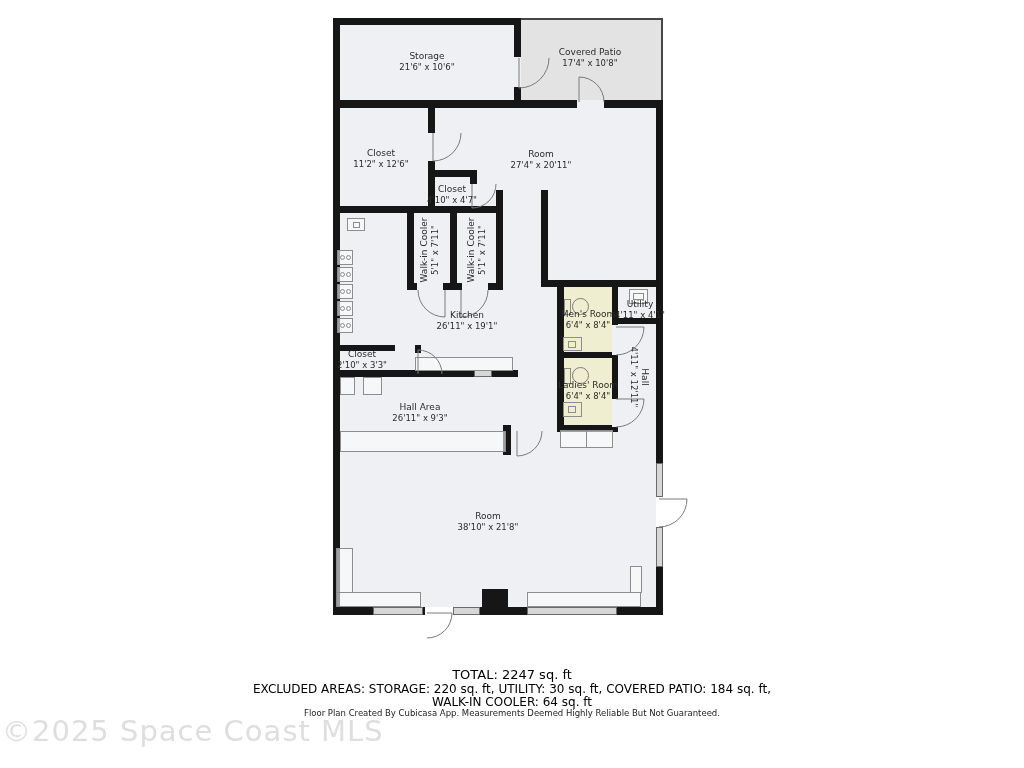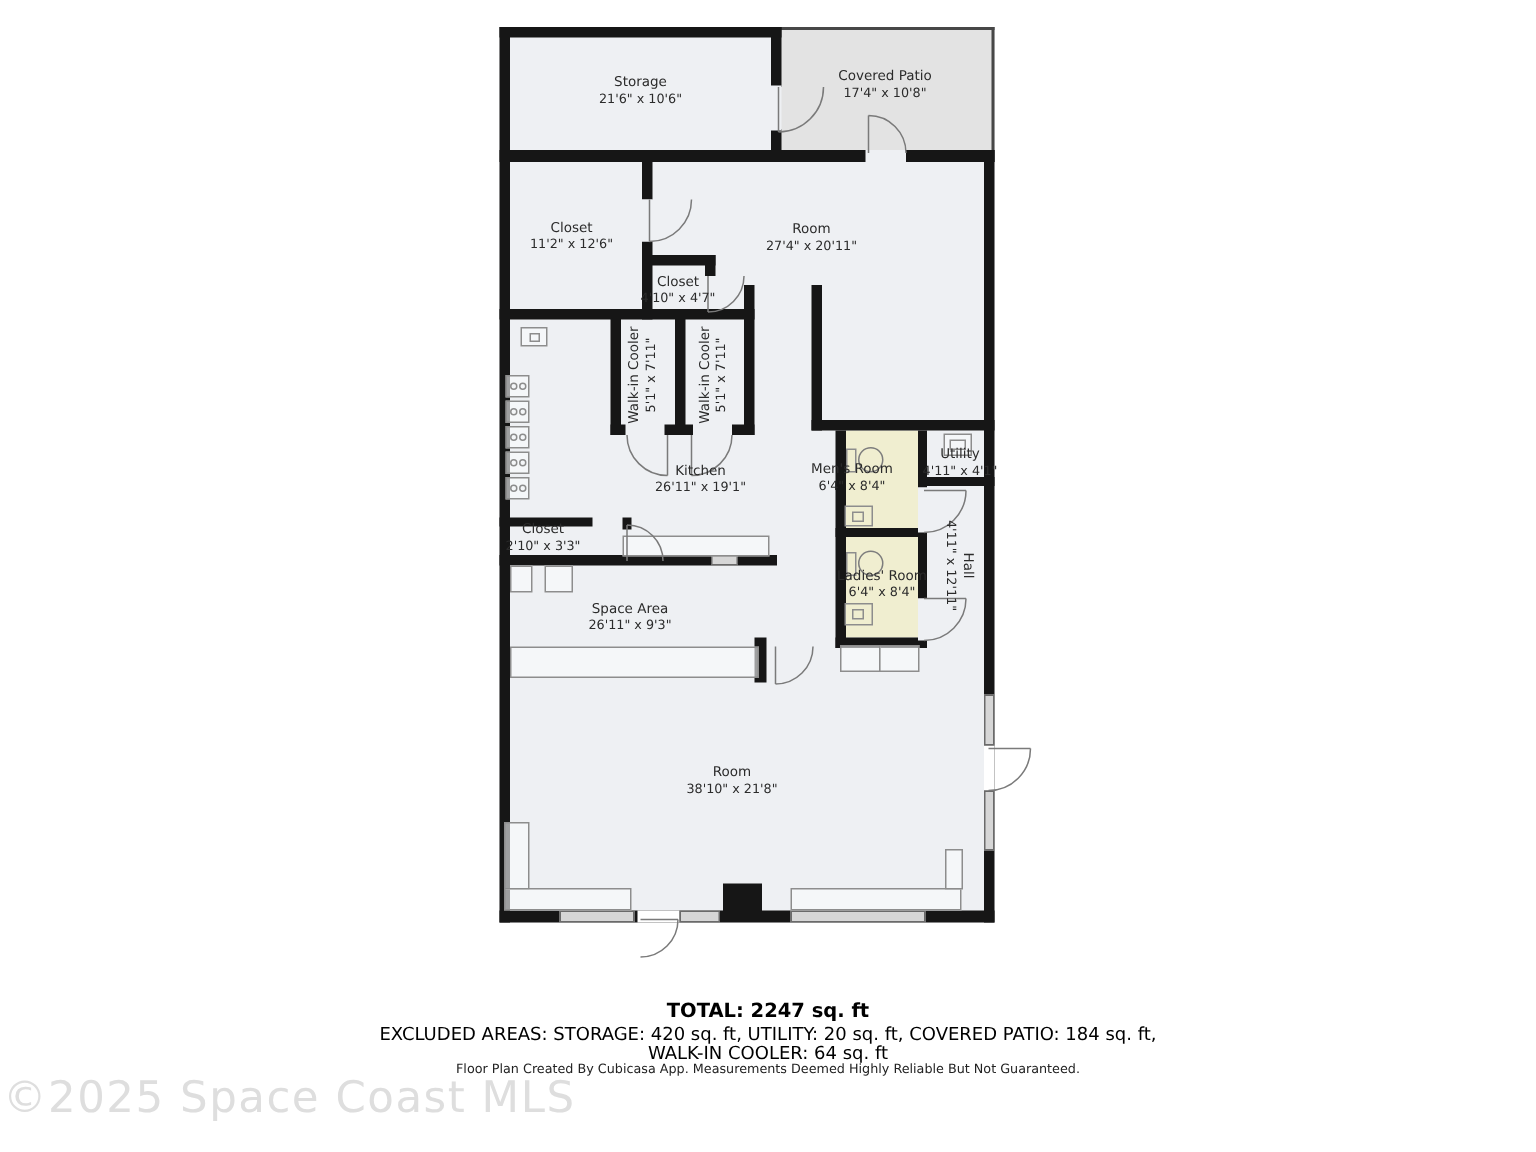--- a/index.html
+++ b/index.html
@@ -17,21 +17,21 @@
   .bowl{position:absolute;border:1px solid #7d7d7d;border-radius:50%;box-sizing:border-box;}
   .knob{position:absolute;width:5px;height:5px;border:1px solid #8d8d8d;border-radius:50%;box-sizing:border-box;}
   .inner{position:absolute;border:1px solid #8d8d8d;box-sizing:border-box;}
   .overlay{position:absolute;left:0;top:0;pointer-events:none;}
   .lbl{position:absolute;transform:translate(-50%,-50%);text-align:center;color:#2b2b2b;white-space:nowrap;}
   .lbl .nm{display:block;font-size:9px;line-height:11px;}
   .lbl .dm{display:block;font-size:8.5px;line-height:10px;}
   .lbl.rot90{transform:translate(-50%,-50%) rotate(90deg);}
   .lbl.rotn90{transform:translate(-50%,-50%) rotate(-90deg);}
   .summary{position:absolute;left:0;top:668px;width:1024px;text-align:center;color:#000;}
-  .summary .t1{font-weight:bold;font-size:13px;line-height:14px;}
+  .summary .t1{font-weight:normal;font-size:13px;line-height:14px;}
   .summary .t2{font-size:12px;line-height:12px;margin-top:1px;}
   .summary .disc{font-size:8.5px;line-height:10px;margin-top:0;color:#222;}
   .watermark{position:absolute;left:2px;top:714px;font-size:29px;letter-spacing:1px;color:#dedede;}
 </style>
 </head>
 <body>
 
 <div class="canvas">
   <div class="plan">
 
@@ -178,53 +178,53 @@
         <span class="dm">5'1" x 7'11"</span>
     </div>
     <div class="lbl rotn90" style="left:476px;top:250px;">
       <span class="nm">Walk-in Cooler</span>
         <span class="dm">5'1" x 7'11"</span>
     </div>
     <div class="lbl" style="left:436px;top:320px;margin-left:31px;">
       <span class="nm">Kitchen</span>
         <span class="dm">26'11" x 19'1"</span>
     </div>
-    <div class="lbl" style="left:568px;top:319px;">
+    <div class="lbl" style="left:588px;top:319px;">
       <span class="nm">Men's Room</span>
         <span class="dm">6'4" x 8'4"</span>
     </div>
     <div class="lbl" style="left:640px;top:309px;">
       <span class="nm">Utility</span>
         <span class="dm">4'11" x 4'1"</span>
     </div>
     <div class="lbl rot90" style="left:639px;top:377px;">
       <span class="nm">Hall</span>
         <span class="dm">4'11" x 12'11"</span>
     </div>
     <div class="lbl" style="left:362px;top:359px;">
       <span class="nm">Closet</span>
         <span class="dm">2'10" x 3'3"</span>
     </div>
     <div class="lbl" style="left:588px;top:390px;">
         <span class="nm">Ladies' Room</span>
         <span class="dm">6'4" x 8'4"</span>
       </div>
     <div class="lbl" style="left:420px;top:412px;">
-      <span class="nm">Space Area</span>
+      <span class="nm">Hall Area</span>
         <span class="dm">26'11" x 9'3"</span>
     </div>
     <div class="lbl" style="left:488px;top:521px;">
       <span class="nm">Room</span>
         <span class="dm">38'10" x 21'8"</span>
     </div>
   </div>
 
   <div class="summary">
     <div class="t1">TOTAL: 2247 sq. ft</div>
-    <div class="t2">EXCLUDED AREAS: STORAGE: 420 sq. ft, UTILITY: 20 sq. ft, COVERED PATIO: 184 sq. ft,</div>
+    <div class="t2">EXCLUDED AREAS: STORAGE: 220 sq. ft, UTILITY: 30 sq. ft, COVERED PATIO: 184 sq. ft,</div>
     <div class="t2">WALK-IN COOLER: 64 sq. ft</div>
     <div class="disc">Floor Plan Created By Cubicasa App. Measurements Deemed Highly Reliable But Not Guaranteed.</div>
   </div>
 
   <div class="watermark">©2025 Space Coast MLS</div>
 
   <svg class="overlay" style="left:938px;top:700px;" width="80" height="64" viewBox="0 0 80 64">
     <polygon points="54,18 8,33 28,41 33,55" fill="#111"></polygon>
     <text x="60" y="22" font-size="11" font-weight="bold" fill="#111" transform="rotate(40 60 18)">N</text>
   </svg>

